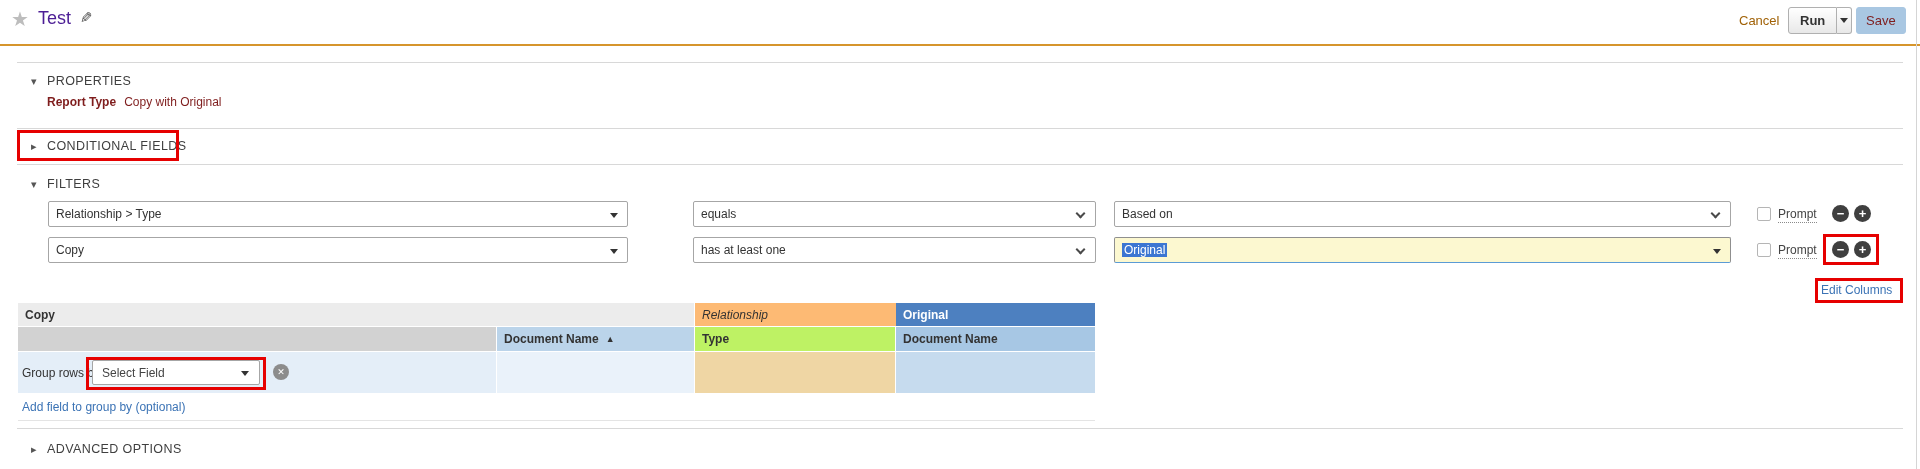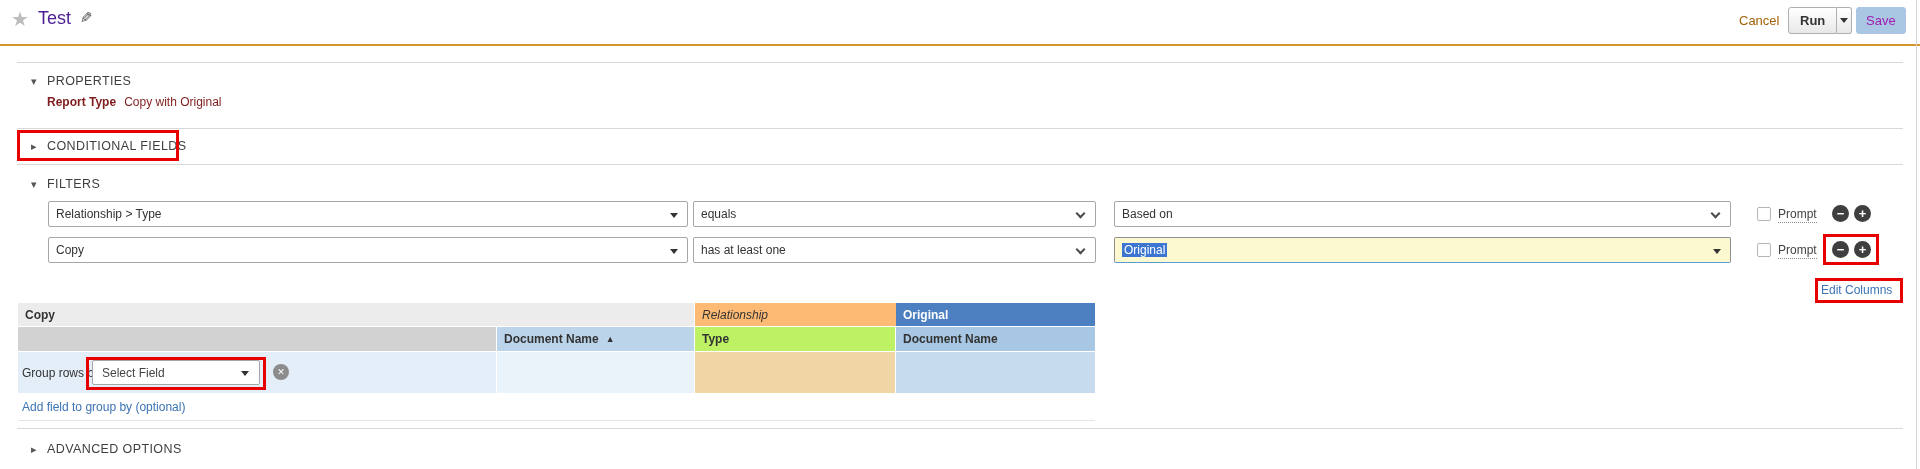--- a/index.html
+++ b/index.html
@@ -17,41 +17,41 @@
   .cancel-btn { position:absolute; left:1739px; top:13px; font-size:13px; color:#a16207; cursor:pointer; }
   .run-group { position:absolute; left:1788px; top:7px; height:27px; display:flex; cursor:pointer;font-weight:bold; }
   .run-main { height:27px; padding:0 11px; display:flex; align-items:center; font-size:13px; color:#333;
     background:linear-gradient(#ffffff,#e8e8e8); border:1px solid #b0b0b0; border-radius:3px 0 0 3px; }
   .run-arrow { width:15px; height:27px; display:flex; align-items:center; justify-content:center;
     background:linear-gradient(#ffffff,#e8e8e8); border:1px solid #b0b0b0; border-left:none;
     border-radius:0 3px 3px 0; }
   .tri { width:0; height:0; border-left:4px solid transparent; border-right:4px solid transparent;
     border-top:5px solid #333; }
   .save-btn { position:absolute; left:1856px; top:7px; height:27px; padding:0 9px; display:flex;
-    align-items:center; font-size:13px; color:#a21caf; background:#a9c7e2; border:1px solid #a9c7e2;
+    align-items:center; font-size:13px; color:#7f1d1d; background:#a9c7e2; border:1px solid #a9c7e2;
     border-radius:3px; cursor:pointer; }
   .right-edge { position:absolute; left:1916px; top:0; width:1px; height:469px; background:#d5d5d5; }
 
   
   .divider { position:absolute; left:17px; width:1886px; height:1px; background:#d8d8d8; }
   .d1 { top:62px; } .d2 { top:128px; } .d3 { top:164px; } .d4 { top:428px; }
   .section-header { position:absolute; left:31px; height:16px; display:flex; align-items:center;
     font-size:12.5px; color:#3f3f3f; letter-spacing:.4px; cursor:pointer; }
   .sh-properties { top:73px; } .sh-conditional { top:138px; } .sh-filters { top:176px; } .sh-advanced { top:441px; }
   .marker { font-size:11px; color:#555; width:16px; display:inline-block; }
   .report-type { position:absolute; left:47px; top:95px; font-size:12px; color:#7f1d1d; }
   .report-type b { margin-right:8px; }
 
   
   .filter-row { position:absolute; left:0; width:1920px; height:26px; }
   .fr1 { top:201px; } .fr2 { top:237px; }
   .sel { position:absolute; top:0; height:26px; background:#fff; border:1px solid #a6a6a6;
     border-radius:2px; display:flex; align-items:center; font-size:12px; color:#333;
     padding:0 24px 0 7px; cursor:pointer; white-space:nowrap; overflow:hidden; }
-  .f-field { left:48px; width:640px; }
+  .f-field { left:48px; width:580px; }
   .f-op    { left:693px; width:403px; }
   .f-val   { left:1114px; width:617px; }
   .sel .tri-down { position:absolute; right:9px; top:11px; width:0; height:0;
     border-left:4px solid transparent; border-right:4px solid transparent; border-top:5px solid #333; }
   .sel .chev { position:absolute; right:11px; top:8px; width:7px; height:7px;
     border-right:2px solid #4a4a4a; border-bottom:2px solid #4a4a4a; transform:rotate(45deg); }
   .f-val-yellow { background:#fcf8d0; border-color:#8f8f8f; border-bottom-color:#5b9bd5; }
   .selection { background:#3c76d2; color:#fff; padding:0 2px; }
   .checkbox { position:absolute; left:1757px; top:6px; width:14px; height:14px; background:#fff;
     border:1px solid #b5b5b5; border-radius:2px; cursor:pointer; }

